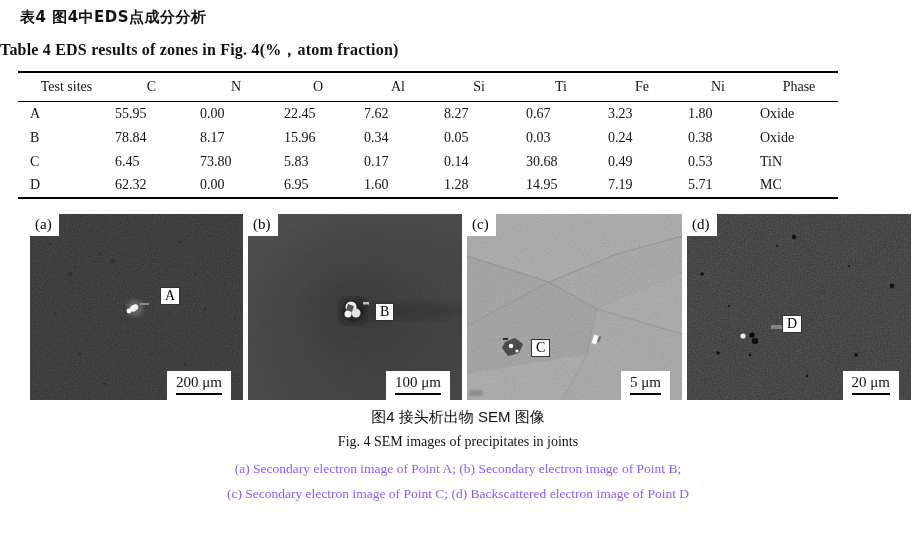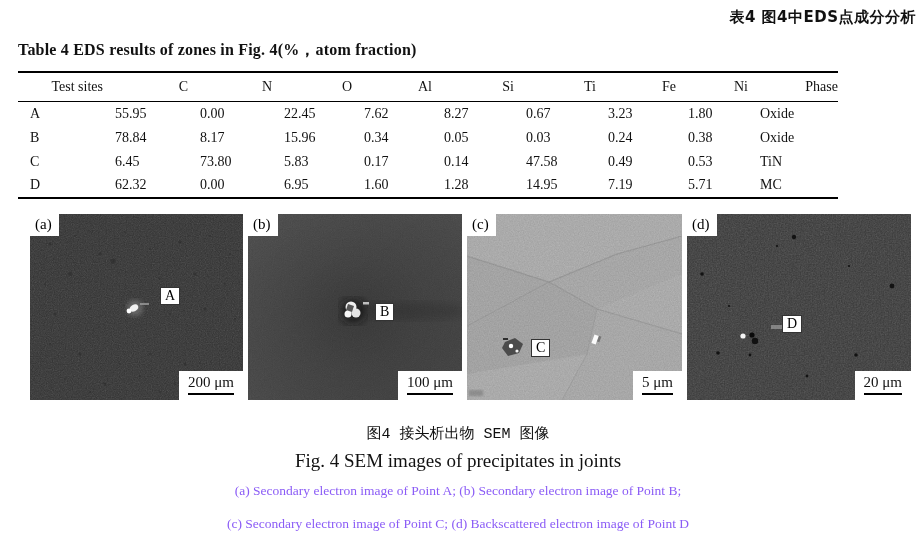--- a/index.html
+++ b/index.html
@@ -7,68 +7,67 @@
   body {
     width: 916px; height: 537px;
     font-family: "Liberation Serif", "DejaVu Serif", serif;
     color: #111; overflow: hidden; position: relative;
     padding-top: 8px;
   }
   .title-zh {
     margin-left: 20px; font-size: 15px; font-weight: 700;
     font-family: "DejaVu Sans", "Liberation Sans", sans-serif;
     letter-spacing: 0.5px;
-    text-align: right;
   }
   .title-en {
-    margin-left: 18px; margin-top: 13px; font-size: 16px; font-weight: 700;
+    margin-left: 0; margin-top: 13px; font-size: 16px; font-weight: 700;
     letter-spacing: 0.2px;
   }
   
   .eds-table {
     margin: 10px 0 0 18px; width: 820px;
     border-collapse: collapse;
     border-top: 2px solid #000; border-bottom: 2px solid #000;
     font-size: 14px;
   }
   .eds-table thead th {
-    font-weight: 400; text-align: right; padding: 6px 0 6px 12px;
+    font-weight: 400; text-align: center; padding: 6px 0 6px 12px;
     border-bottom: 1px solid #000; height: 29px;
   }
   .eds-table tbody td { text-align: left; padding: 3px 0 3px 12px; height: 24px; }
   
   .figure-strip {
     margin: 15px 0 0 30px; width: 878px; height: 187px;
     display: flex; gap: 5px; align-items: flex-start;
   }
   .panel { position: relative; height: 186px; overflow: hidden; flex: none; }
   .panel svg { position: absolute; inset: 0; width: 100%; height: 100%; display: block; }
   .p-a { width: 213px; } .p-b { width: 214px; } .p-c { width: 215px; } .p-d { width: 224px; }
   .panel-tag {
     position: absolute; left: 0; top: 0; background: #fff; color: #000;
     font-size: 15px; padding: 1px 7px 3px 5px; line-height: 1.2; z-index: 3;
   }
   .point-tag {
     position: absolute; background: #fff; color: #000; border: 1px solid #333;
     font-size: 14px; line-height: 1.1; padding: 0 4px 1px 4px; z-index: 3;
   }
   .scalebox {
-    position: absolute; right: 0; bottom: 0; background: #fff; z-index: 3;
+    position: absolute; right: 12px; bottom: 0; background: #fff; z-index: 3;
     padding: 3px 9px 5px 9px; text-align: center;
   }
   .scalebox .txt { font-size: 15px; white-space: nowrap; }
   .scalebox .bar { height: 2px; background: #000; margin-top: 2px; }
   
   .cap-zh {
-    text-align: center; margin-top: 23px; font-size: 15px;
-    font-family: Liberation Mono, monospace;
-  }
-  .cap-en { text-align: center; margin-top: 7px; font-size: 19px; }
+    text-align: center; margin-top: 7px; font-size: 15px;
+    font-family: Liberation Sans, sans-serif;
+  }
+  .cap-en { text-align: center; margin-top: 7px; font-size: 14px; }
   .cap-sub { text-align: center; margin-top: 11px; font-size: 13.5px; color: #8b5cf6; }
-  .cap-sub + .cap-sub { margin-top: 17px; }
+  .cap-sub + .cap-sub { margin-top: 9px; }
 </style>
 </head>
 <body>
 
 <div class="title-zh">表4  图4中EDS点成分分析</div>
 <div class="title-en">Table 4  EDS results of zones in Fig. 4(%，atom fraction)</div>
 
 <table class="eds-table">
   <colgroup>
     <col style="width:85px">
@@ -121,21 +120,21 @@
       <td>0.38</td>
       <td>Oxide</td>
     </tr>
     <tr>
       <td>C</td>
       <td>6.45</td>
       <td>73.80</td>
       <td>5.83</td>
       <td>0.17</td>
       <td>0.14</td>
-      <td>47.58</td>
+      <td>30.68</td>
       <td>0.49</td>
       <td>0.53</td>
       <td>TiN</td>
     </tr>
     <tr>
       <td>D</td>
       <td>62.32</td>
       <td>0.00</td>
       <td>6.95</td>
       <td>1.60</td>

